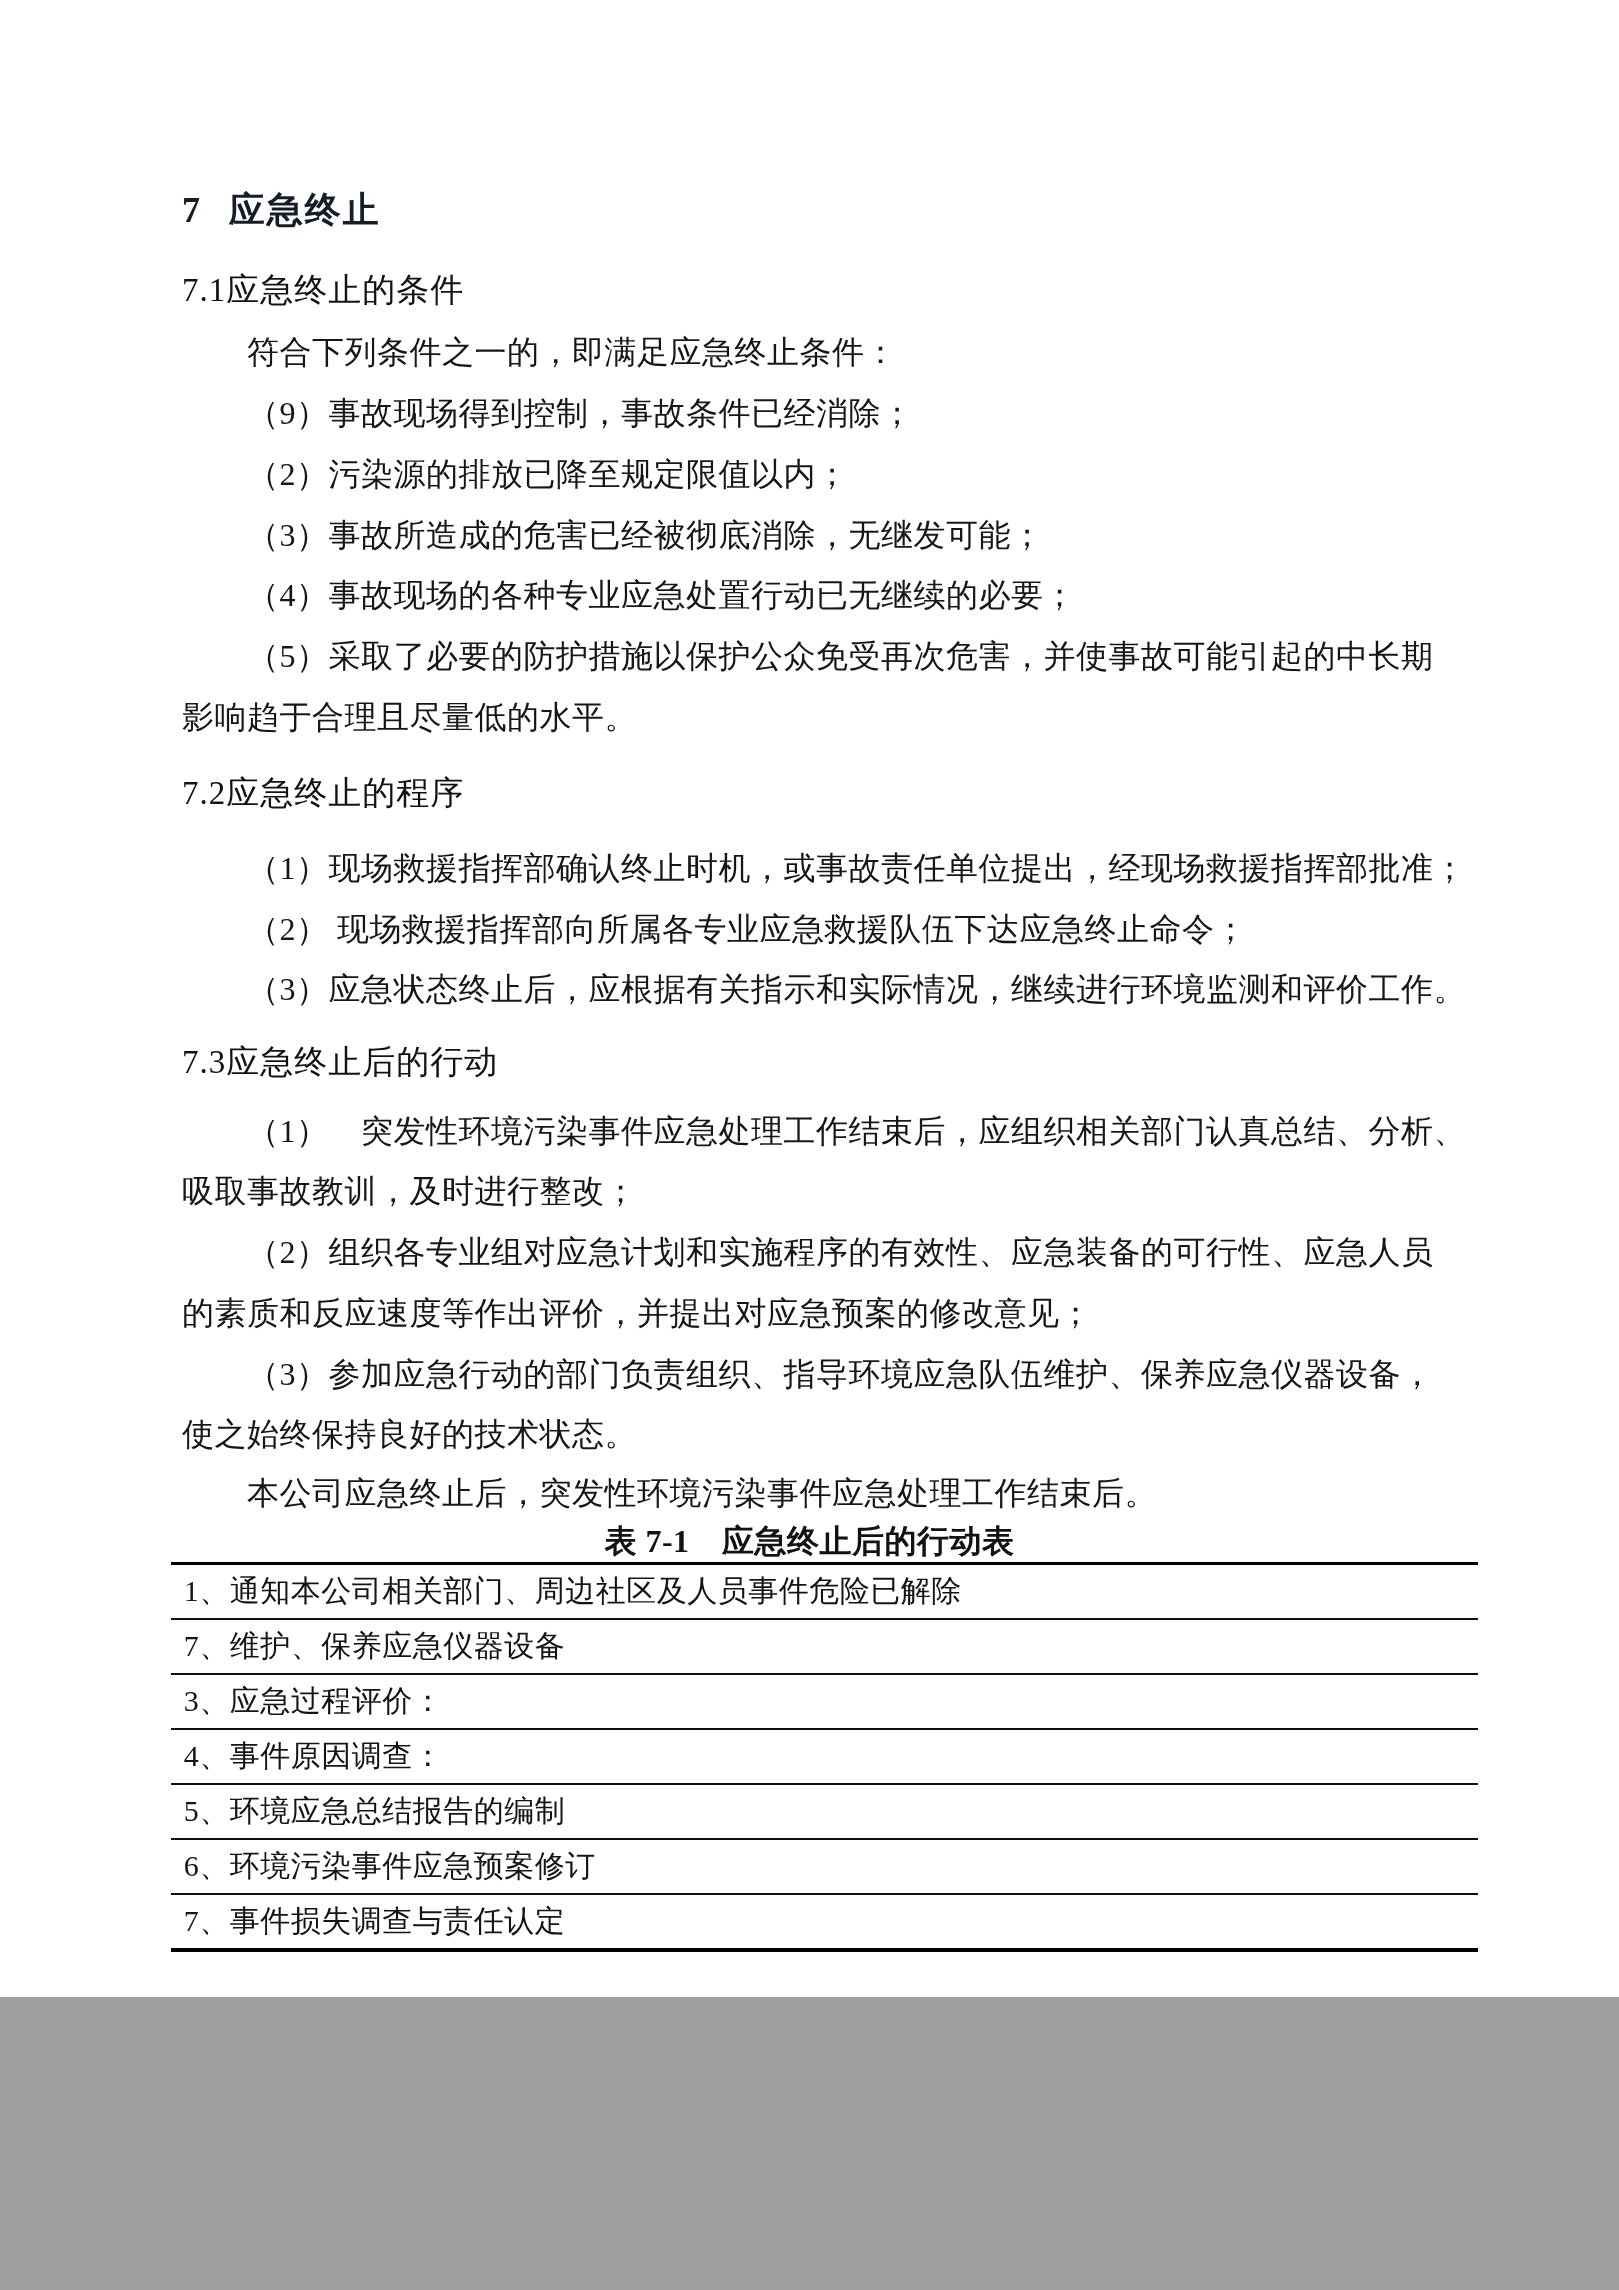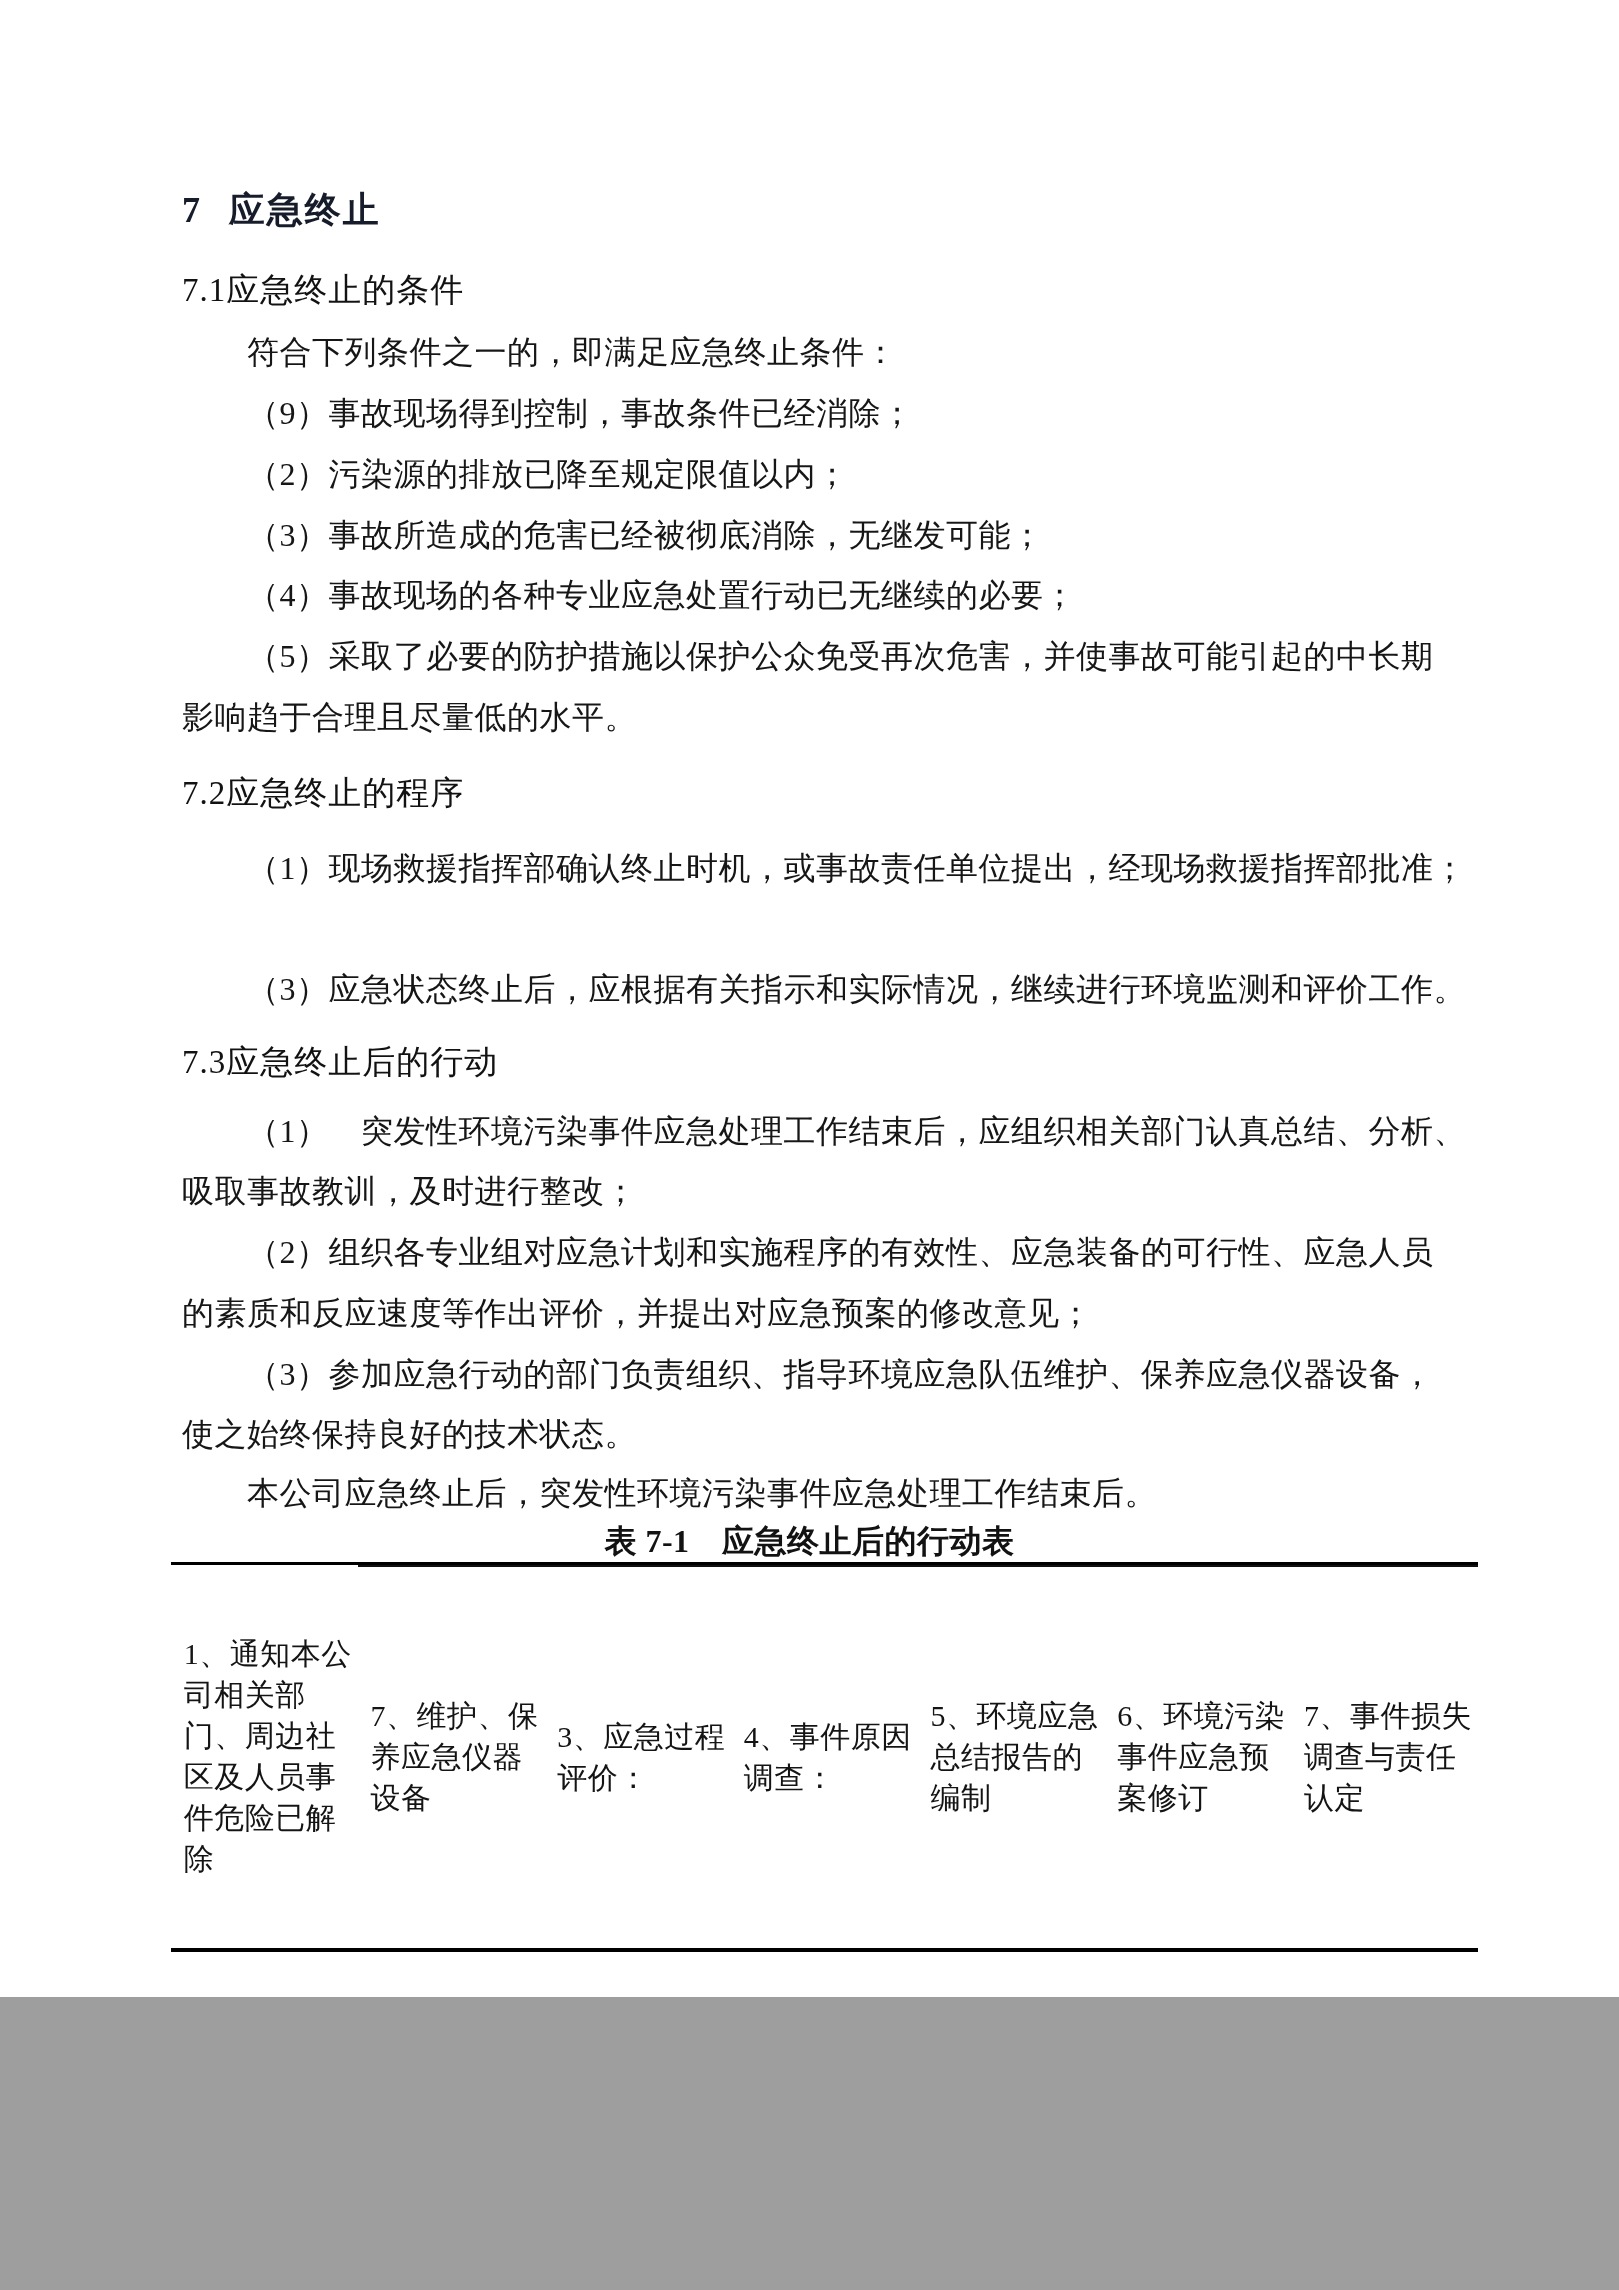--- a/index.html
+++ b/index.html
@@ -48,21 +48,21 @@
   }
   .action-table {
     position: absolute;
     top: 1562px;
     left: 171px;
     width: 1307px;
     height: 390px;
     border-top: 3.9px solid #000000;
     border-bottom: 4.9px solid #000000;
     display: flex;
-    flex-direction: row;
+    flex-direction: column;
     box-sizing: border-box;
   }
   .trow {
     flex: 1 1 0;
     display: flex;
     align-items: center;
     padding-left: 12.7px;
     font-size: 30px;
     letter-spacing: 0.5px;
     color: #141414;
@@ -91,20 +91,21 @@
   <div class="line" style="top:331px; left:247px;">符合下列条件之一的，即满足应急终止条件：</div>
   <div class="line" style="top:392px; left:247px;">（9）事故现场得到控制，事故条件已经消除；</div>
   <div class="line" style="top:453px; left:247px;">（2）污染源的排放已降至规定限值以内；</div>
   <div class="line" style="top:514px; left:247px;">（3）事故所造成的危害已经被彻底消除，无继发可能；</div>
   <div class="line" style="top:574px; left:247px;">（4）事故现场的各种专业应急处置行动已无继续的必要；</div>
   <div class="line" style="top:635px; left:247px;">（5）采取了必要的防护措施以保护公众免受再次危害，并使事故可能引起的中长期</div>
   <div class="line" style="top:696px; left:182px;">影响趋于合理且尽量低的水平。</div>
 
   <div class="line sec-heading" style="top:772px; left:182px;">7.2应急终止的程序</div>
   <div class="line" style="top:847px; left:247px;">（1）现场救援指挥部确认终止时机，或事故责任单位提出，经现场救援指挥部批准；</div>
+  <div class="line" style="top:908px; left:247px;">（2） 现场救援指挥部向所属各专业应急救援队伍下达应急终止命令；</div>
   <div class="line" style="top:968px; left:247px;">（3）应急状态终止后，应根据有关指示和实际情况，继续进行环境监测和评价工作。</div>
 
   <div class="line sec-heading" style="top:1041px; left:182px;">7.3应急终止后的行动</div>
   <div class="line" style="top:1110px; left:247px;">（1）　突发性环境污染事件应急处理工作结束后，应组织相关部门认真总结、分析、</div>
   <div class="line" style="top:1170px; left:182px;">吸取事故教训，及时进行整改；</div>
   <div class="line" style="top:1231px; left:247px;">（2）组织各专业组对应急计划和实施程序的有效性、应急装备的可行性、应急人员</div>
   <div class="line" style="top:1292px; left:182px;">的素质和反应速度等作出评价，并提出对应急预案的修改意见；</div>
   <div class="line" style="top:1353px; left:247px;">（3）参加应急行动的部门负责组织、指导环境应急队伍维护、保养应急仪器设备，</div>
   <div class="line" style="top:1413px; left:182px;">使之始终保持良好的技术状态。</div>
   <div class="line" style="top:1472px; left:247px;">本公司应急终止后，突发性环境污染事件应急处理工作结束后。</div>

